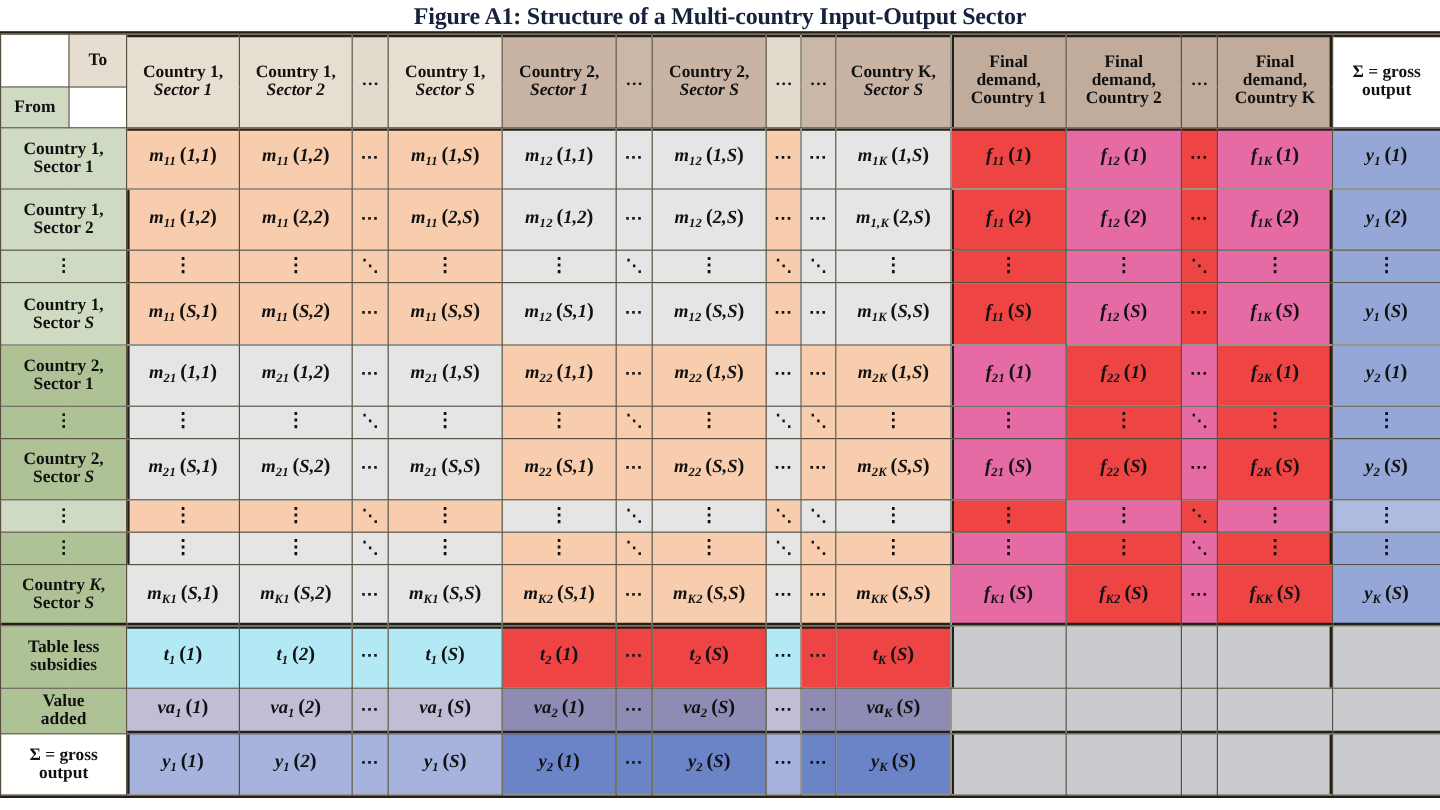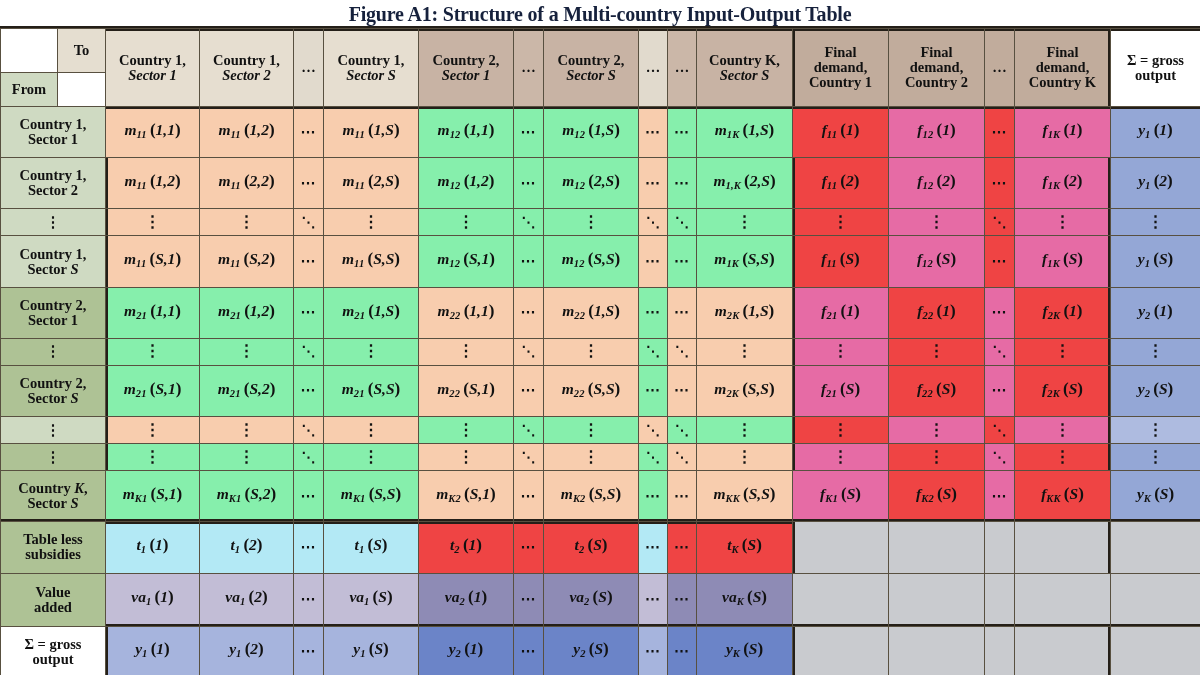--- a/index.html
+++ b/index.html
@@ -52,21 +52,21 @@
   .c-hdr-b{background:#c8b3a4;}
   .c-hdr-gap{background:#e1dacd;}
   .c-hdr-gapb{background:#cbb7a8;}
   .c-hdr-fd{background:#c1ac9c;}
   .c-hdr-sum{background:#ffffff;}
 
   .c-lbl-a{background:#cfdac2;}
   .c-lbl-b{background:#aec295;}
 
   .c-m-a{background:#f8cdae;}
-  .c-m-b{background:#86efac;}
+  .c-m-b{background:#e5e5e5;}
 
   .c-f-a{background:#ef4444;}
   .c-f-b{background:#e66ba5;}
 
   .c-y{background:#94a7d6;}
   .c-y-l{background:#aebbe0;}
 
   .c-t-a{background:#b3e9f5;}
   .c-t-b{background:#ef4444;}
 
@@ -90,21 +90,21 @@
   .bd-l{box-shadow:inset 2px 0 0 0 #241f18;}
   .bd-r{box-shadow:inset -2px 0 0 0 #241f18;margin-left:23px;}
   .bd-t{box-shadow:inset 0 2px 0 0 #241f18;}
   .bd-b{box-shadow:inset 0 -2px 0 0 #241f18;}
   .bd-lt{box-shadow:inset 2px 0 0 0 #241f18, inset 0 2px 0 0 #241f18;}
   .bd-rt{box-shadow:inset -2px 0 0 0 #241f18, inset 0 2px 0 0 #241f18;}
 </style>
 </head>
 <body>
 
-<div id="title">Figure A1: Structure of a Multi-country Input-Output Table</div>
+<div id="title">Figure A1: Structure of a Multi-country Input-Output Sector</div>
 
 <table class="iot">
   <colgroup>
     <col style="width:57px">
       <col style="width:48px">
     <col style="width:94px">
       <col style="width:94px">
       <col style="width:30px">
       <col style="width:95px">
     <col style="width:95px">
@@ -377,21 +377,21 @@
         <td class="c-t-b bd-t"><span class="mf">t<span class="sub">2</span> <span class="par">(</span>S<span class="par">)</span></span></td>
         <td class="c-t-a bd-t"><span class="hdots">⋯</span></td>
         <td class="c-t-b bd-t"><span class="hdots">⋯</span></td>
         <td class="c-t-b bd-t"><span class="mf">t<span class="sub">K</span> <span class="par">(</span>S<span class="par">)</span></span></td>
         <td class="c-grey bd-l"></td>
         <td class="c-grey"></td>
         <td class="c-grey"></td>
         <td class="c-grey bd-r"></td>
         <td class="c-grey"></td>
       </tr>
-      <tr style="height: 53px;">
+      <tr style="height: 38px;">
         <td colspan="2" class="c-lbl-b hdr"><span>Value</span><span class="l2">added</span></td>
         <td class="c-va-a bd-l bd-b"><span class="mf">va<span class="sub">1</span> <span class="par">(</span>1<span class="par">)</span></span></td>
         <td class="c-va-a bd-b"><span class="mf">va<span class="sub">1</span> <span class="par">(</span>2<span class="par">)</span></span></td>
         <td class="c-va-a bd-b"><span class="hdots">⋯</span></td>
         <td class="c-va-a bd-b"><span class="mf">va<span class="sub">1</span> <span class="par">(</span>S<span class="par">)</span></span></td>
         <td class="c-va-b bd-b"><span class="mf">va<span class="sub">2</span> <span class="par">(</span>1<span class="par">)</span></span></td>
         <td class="c-va-b bd-b"><span class="hdots">⋯</span></td>
         <td class="c-va-b bd-b"><span class="mf">va<span class="sub">2</span> <span class="par">(</span>S<span class="par">)</span></span></td>
         <td class="c-va-a bd-b"><span class="hdots">⋯</span></td>
         <td class="c-va-b bd-b"><span class="hdots">⋯</span></td>

